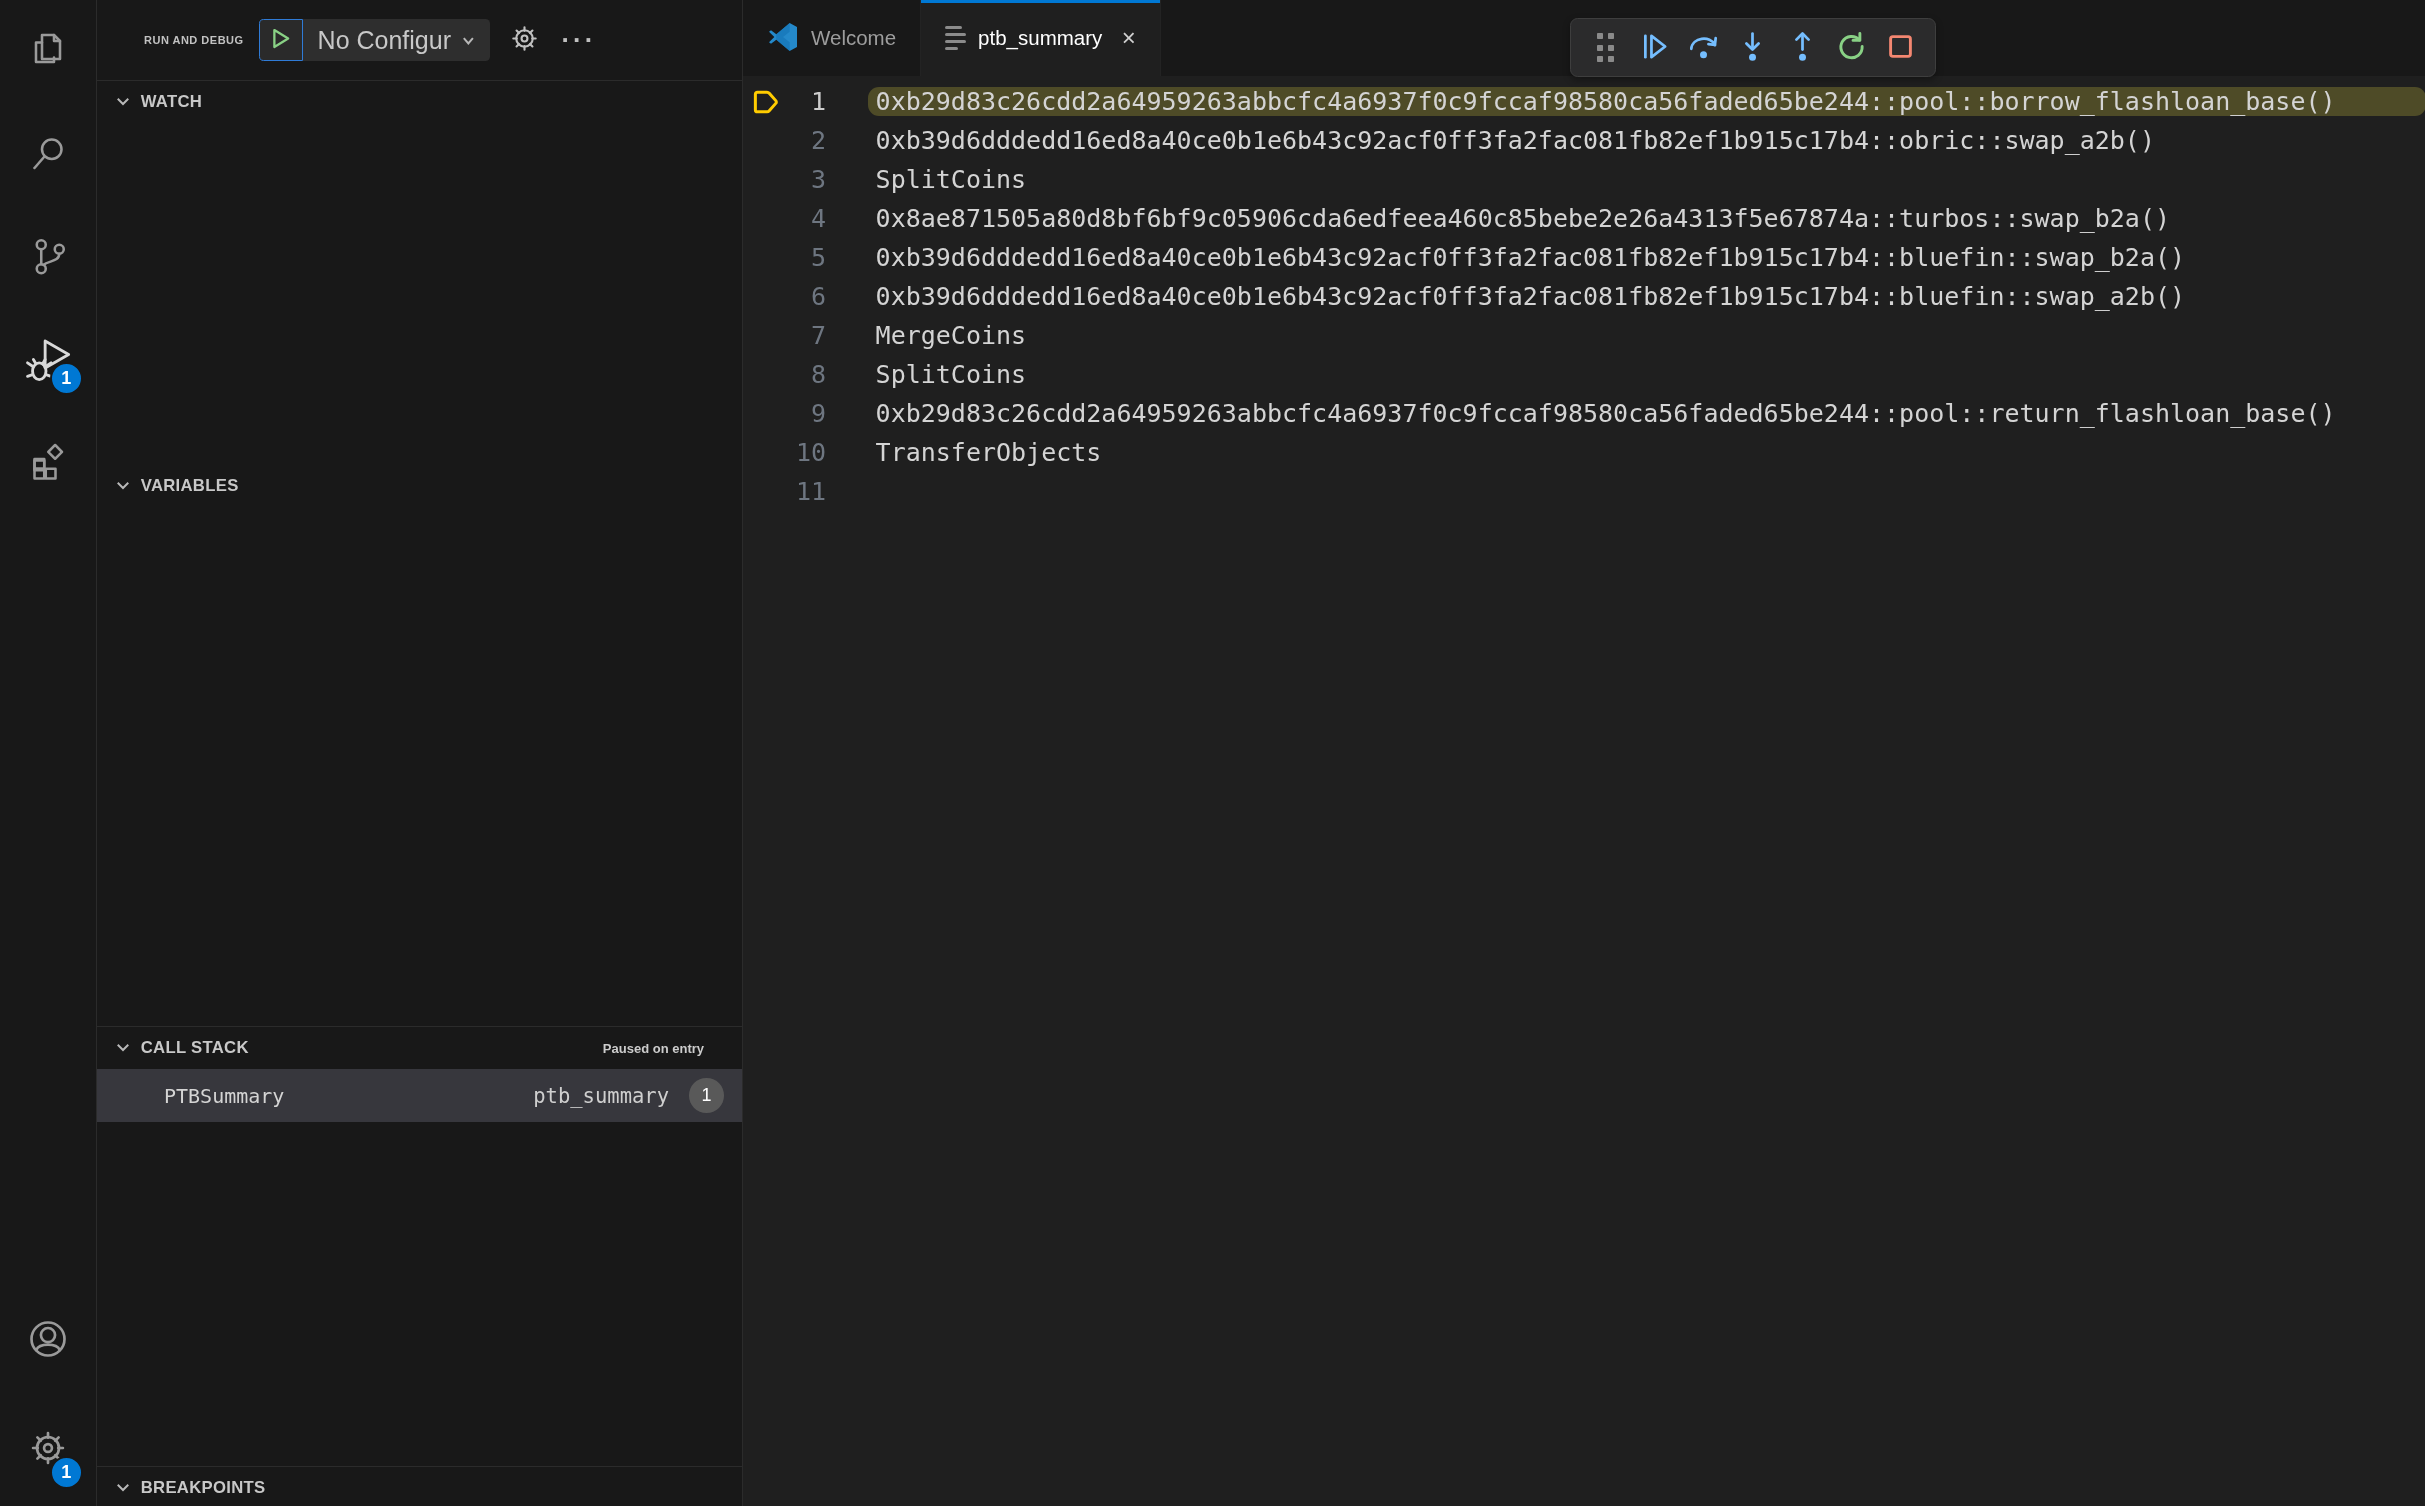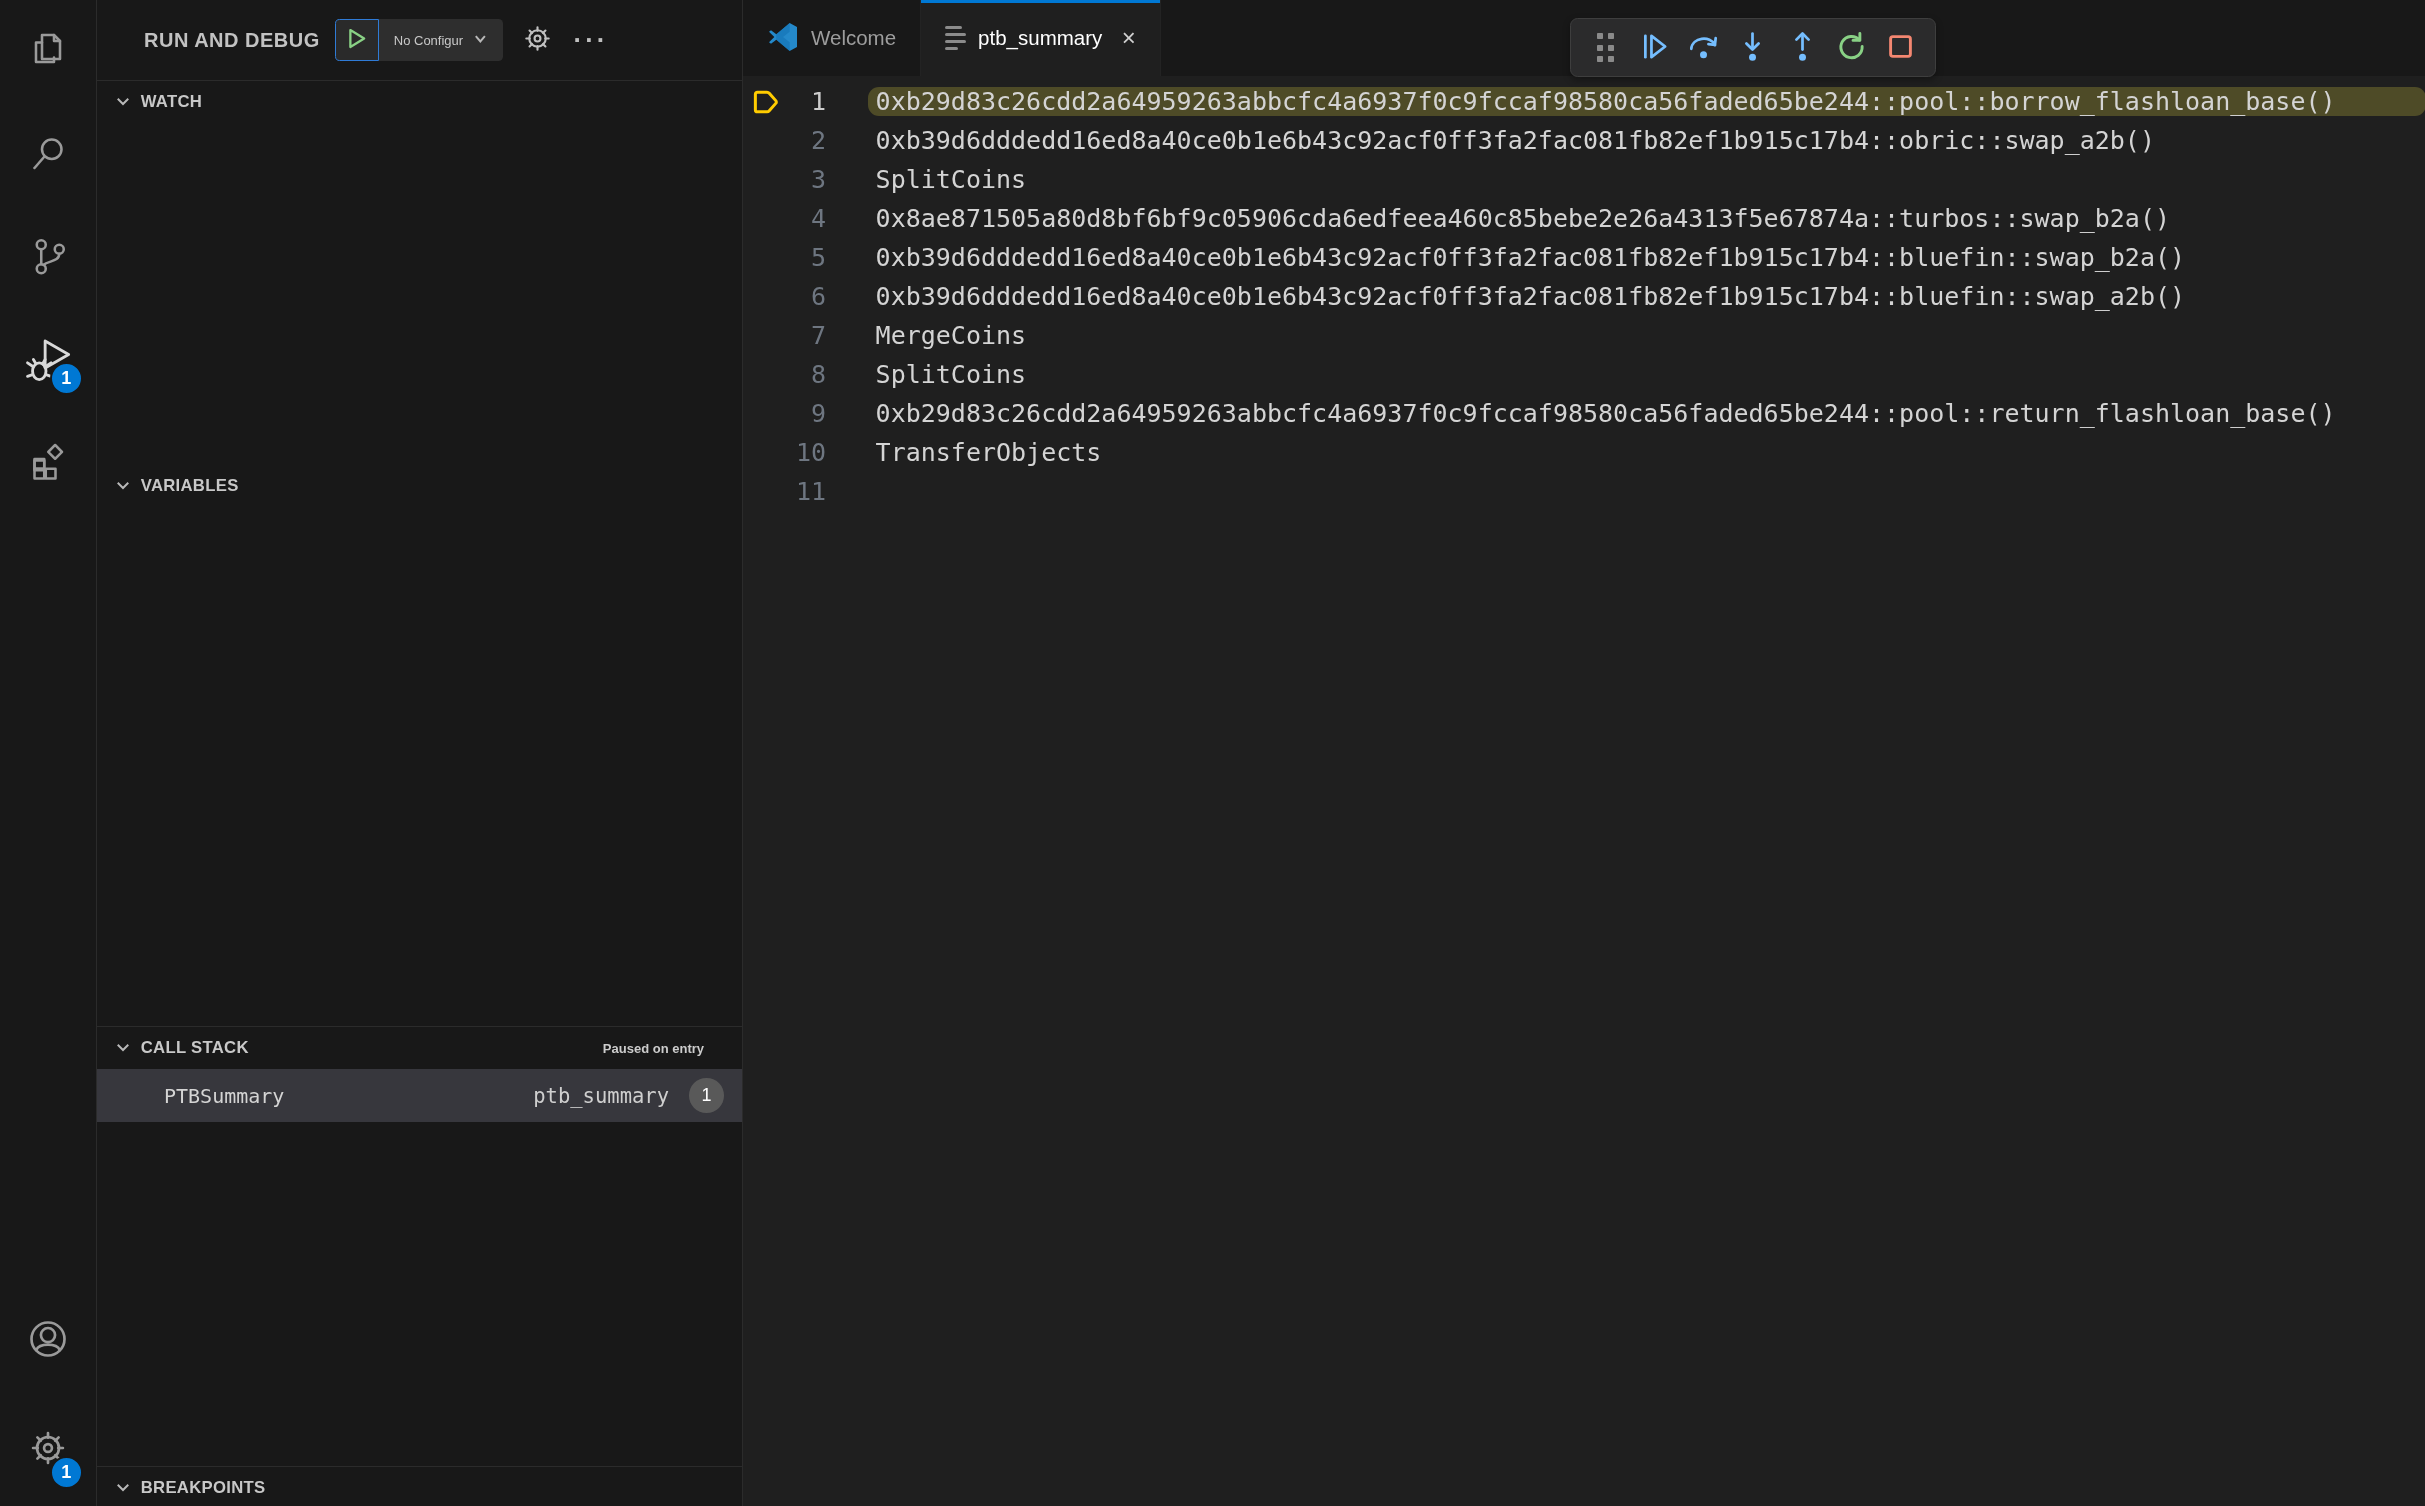--- a/index.html
+++ b/index.html
@@ -17,27 +17,27 @@
   .ab-item svg { stroke:#9a9a9a; fill:none; stroke-width:3.4; stroke-linecap:round; stroke-linejoin:round; }
   .ab-item.active svg { stroke:#d9d9d9; }
   .ab-badge { position:absolute; right:13.7px; bottom:16.7px; min-width:33px; height:33px; border-radius:16.7px;
               background:#0078d4; color:#fff; font-size:18px; font-weight:bold;
               display:flex; align-items:center; justify-content:center; border:2.3px solid #181818; }
 
   
   .sidebar { width:646px; background:#181818; border-right:0.8px solid #2b2b2b;
              display:flex; flex-direction:column; flex-shrink:0; }
   .sidebar-header { height:80px; display:flex; align-items:center; padding:0 20px 0 47px; gap:15px; }
-  .sidebar-title { color:#c2c2c2; font-size:20px; font-weight:600; letter-spacing:0.5px; white-space:nowrap; }
+  .sidebar-title { color:#c2c2c2; font-size:11px; font-weight:600; letter-spacing:0.5px; white-space:nowrap; }
   .debug-combo { display:flex; align-items:stretch; height:42px; }
   .play-btn { width:44px; background:#2a2a2a; border:1.5px solid #2f7bd6; border-radius:4.6px 0 0 4.6px;
               display:flex; align-items:center; justify-content:center; cursor:pointer; }
   .config-dd { background:#2e2e2e; border-radius:0 4.6px 4.6px 0; display:flex; align-items:center;
                gap:9px; padding:0 13.7px 0 15px; cursor:pointer; }
-  .config-dd span { color:#c8c8c8; font-size:13px; white-space:nowrap; }
+  .config-dd span { color:#c8c8c8; font-size:25px; white-space:nowrap; }
   .icon-btn { display:flex; align-items:center; justify-content:center; width:39px; height:39px;
               cursor:pointer; }
   .dots { color:#c0c0c0; font-size:26px; font-weight:bold; letter-spacing:3px; line-height:15px; }
 
   .section { border-top:0.8px solid #2b2b2b; display:flex; flex-direction:column; overflow:hidden; }
   .section.first { border-top:none; }
   .sec-header { height:42px; display:flex; align-items:center; gap:9px; padding:0 38px 0 16.7px; flex-shrink:0; }
   .sec-label { color:#c8c8c8; font-size:16.7px; font-weight:bold; letter-spacing:0.3px; }
   .sec-status { margin-left:auto; color:#cccccc; font-size:13px; font-weight:bold; }
   .chev svg { stroke:#b8b8b8; fill:none; stroke-width:2.6; }

